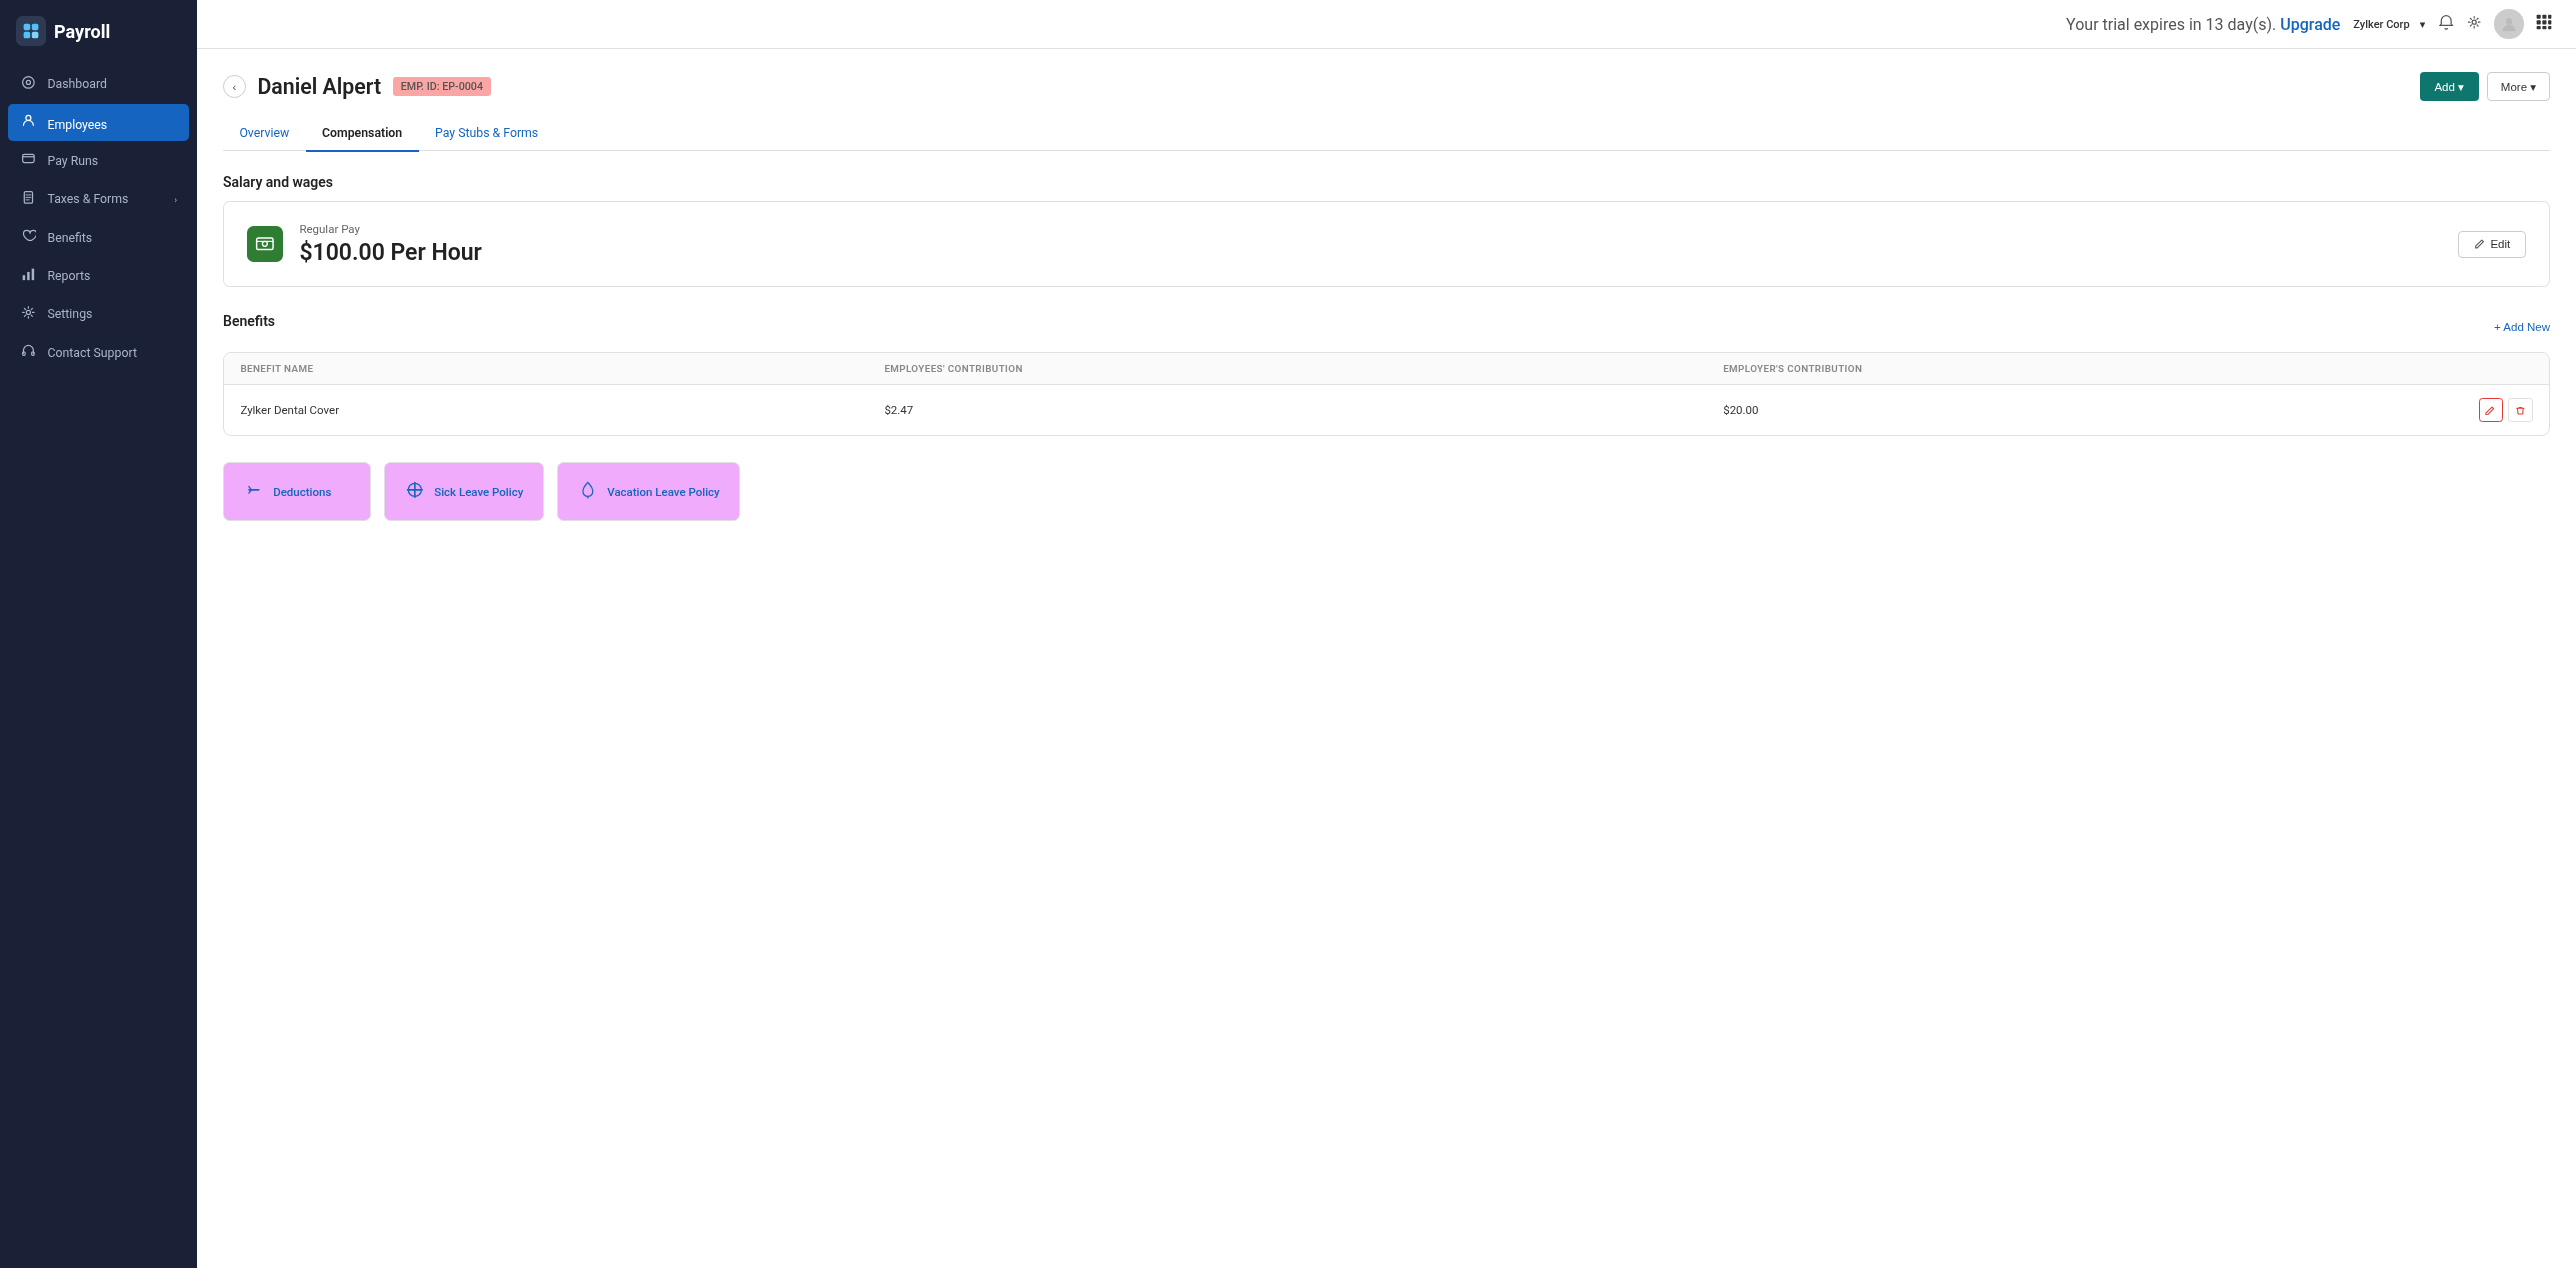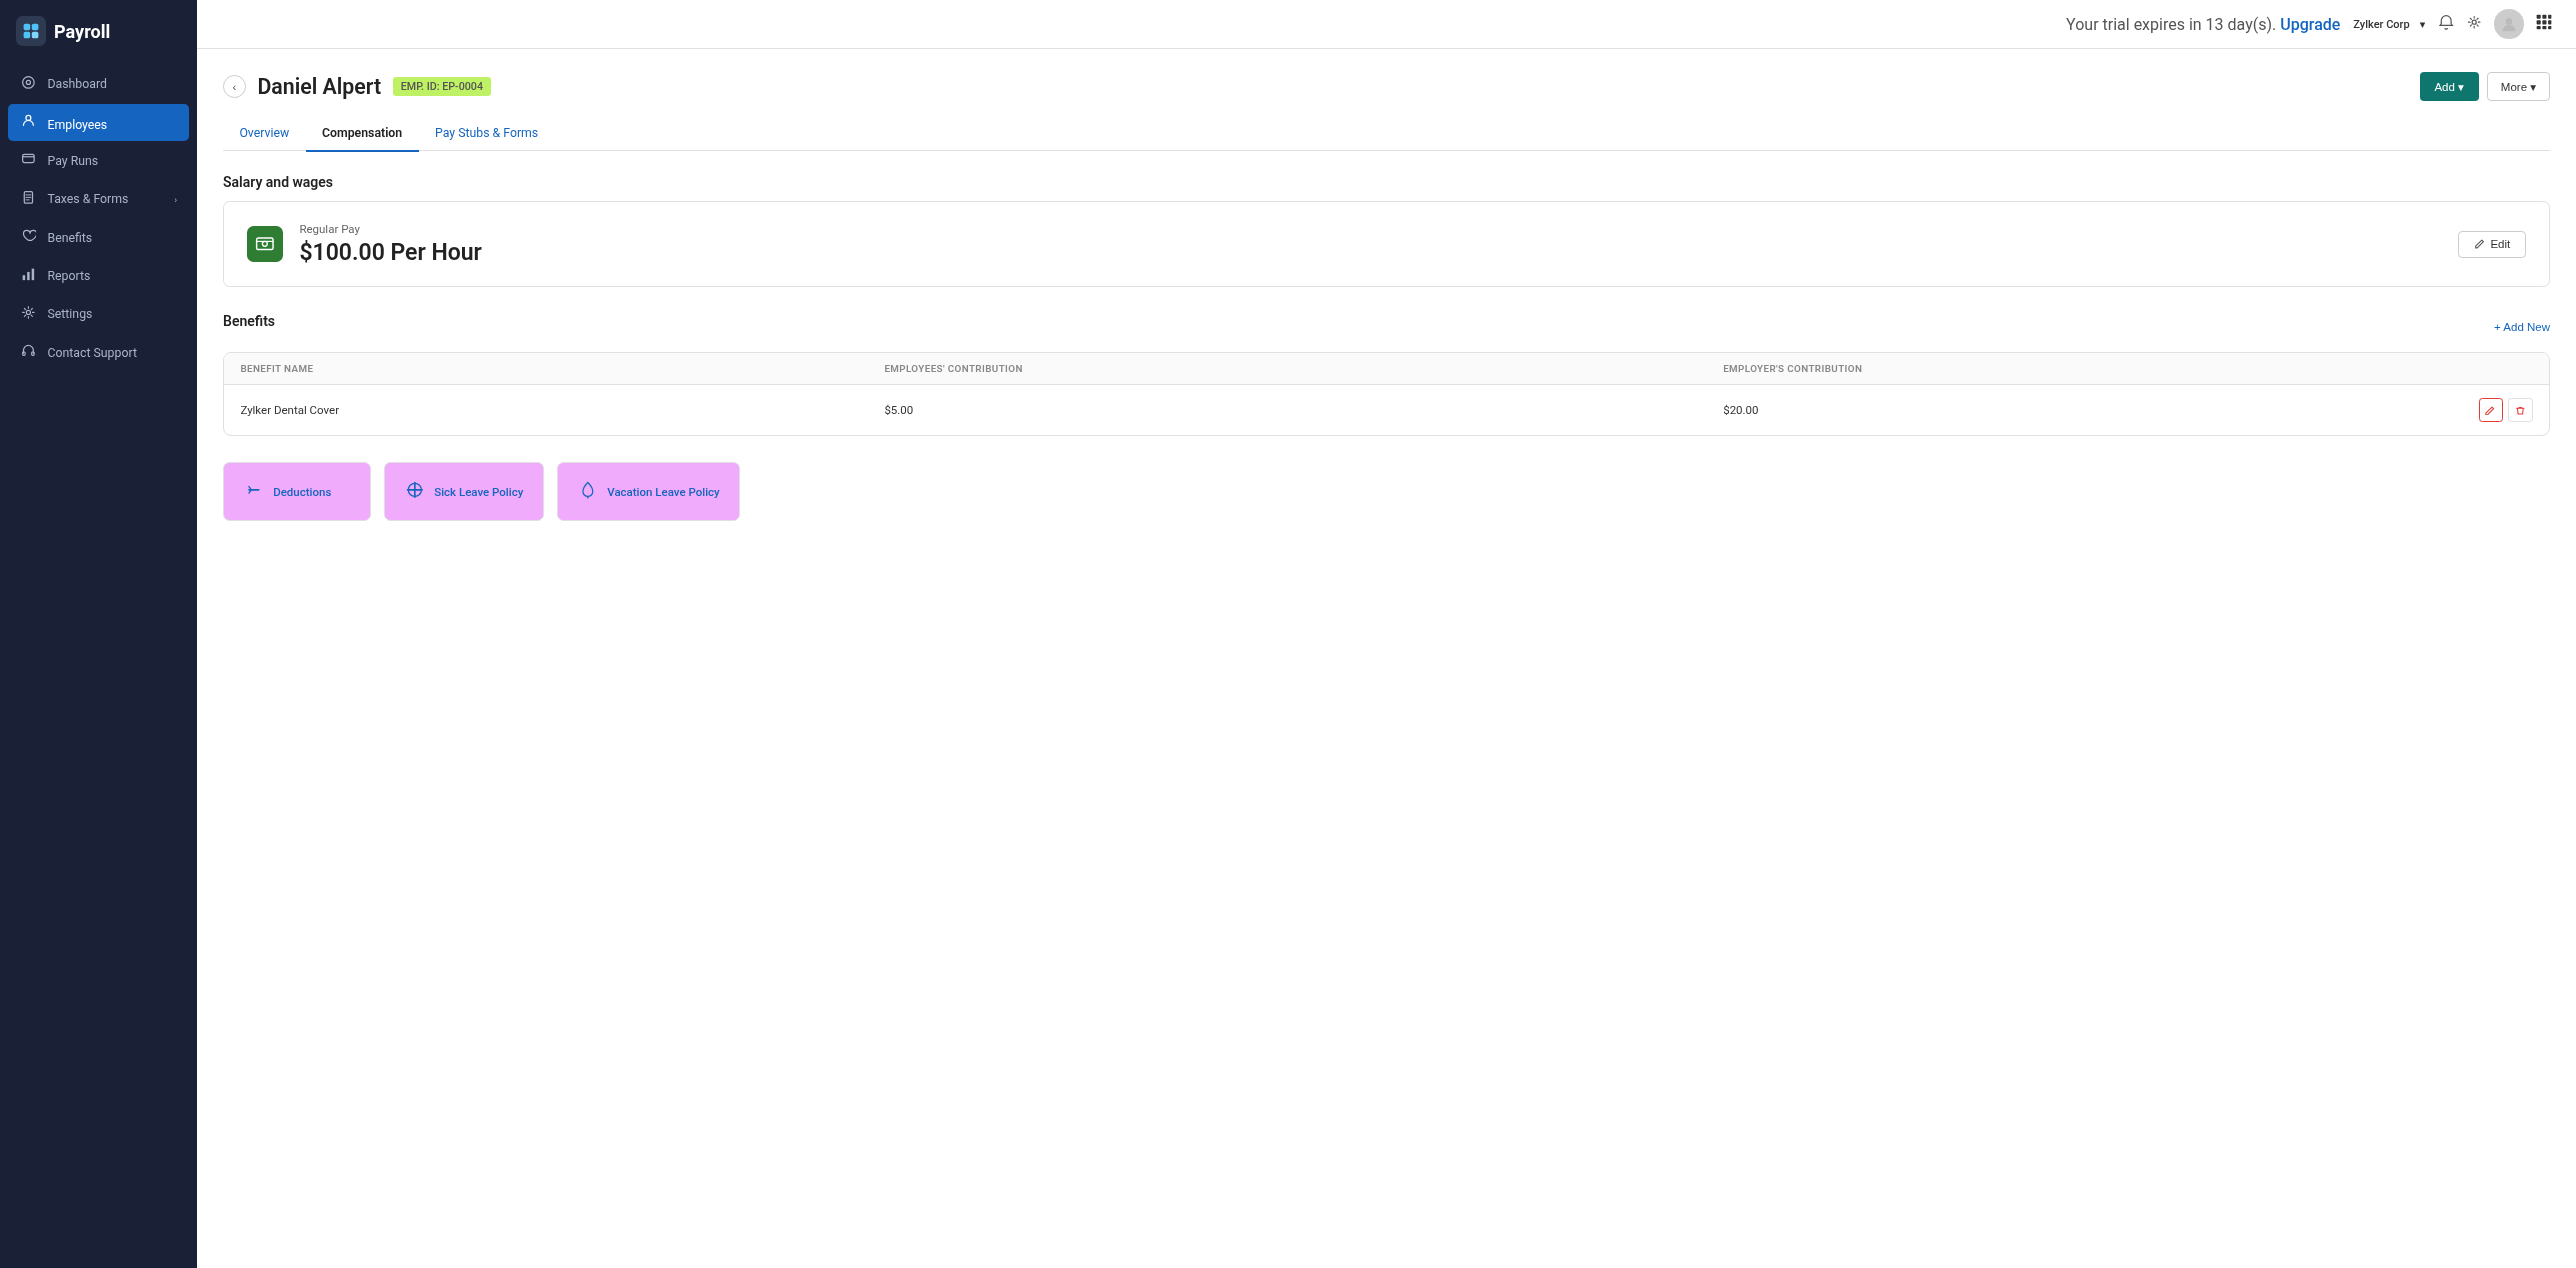--- a/index.html
+++ b/index.html
@@ -99,21 +99,21 @@
     }
     .page-header-left { display: flex; align-items: center; gap: 11.5px; }
     .back-btn {
       width: 23px; height: 23px; border: 0.8px solid #ccc; border-radius: 50%;
       display: flex; align-items: center; justify-content: center;
       cursor: pointer; font-size: 11.5px; color: #555;
       background: #fff;
     }
     .page-title { font-size: 21.3px; font-weight: 600; color: #222; }
     .emp-id-badge {
-      background: #bef264; border-radius: 3.3px; padding: 3.3px 8.2px;
+      background: #fca5a5; border-radius: 3.3px; padding: 3.3px 8.2px;
       font-size: 10.7px; color: #555; font-weight: 500;
     }
     .page-header-right { display: flex; gap: 8.2px; }
     .btn-add {
       background: #0f766e; color: #fff;
       border: none; border-radius: 4.1px;
       padding: 6.6px 14.8px; font-size: 11.5px; font-weight: 500;
       cursor: pointer; display: flex; align-items: center; gap: 4.9px;
     }
     .btn-more {
@@ -429,21 +429,21 @@
         <thead>
           <tr>
             <th>BENEFIT NAME</th>
             <th>EMPLOYEES' CONTRIBUTION</th>
             <th>EMPLOYER'S CONTRIBUTION</th>
           </tr>
         </thead>
         <tbody>
           <tr>
             <td>Zylker Dental Cover</td>
-            <td>$5.00</td>
+            <td>$2.47</td>
             <td>
               <div class="employer-contribution-cell">
                 <span>$20.00</span>
                 <div class="row-actions">
                   <button class="edit-icon-btn">
                     <svg width="10.7" height="10.7" viewBox="0 0 13 13" fill="none">
                       <path d="M8.5 2.5l2 2L3 12H1v-2L8.5 2.5z" stroke="#e53935" stroke-width="1.3" fill="none" stroke-linejoin="round"></path>
                     </svg>
                   </button>
                   <button class="delete-icon-btn">

